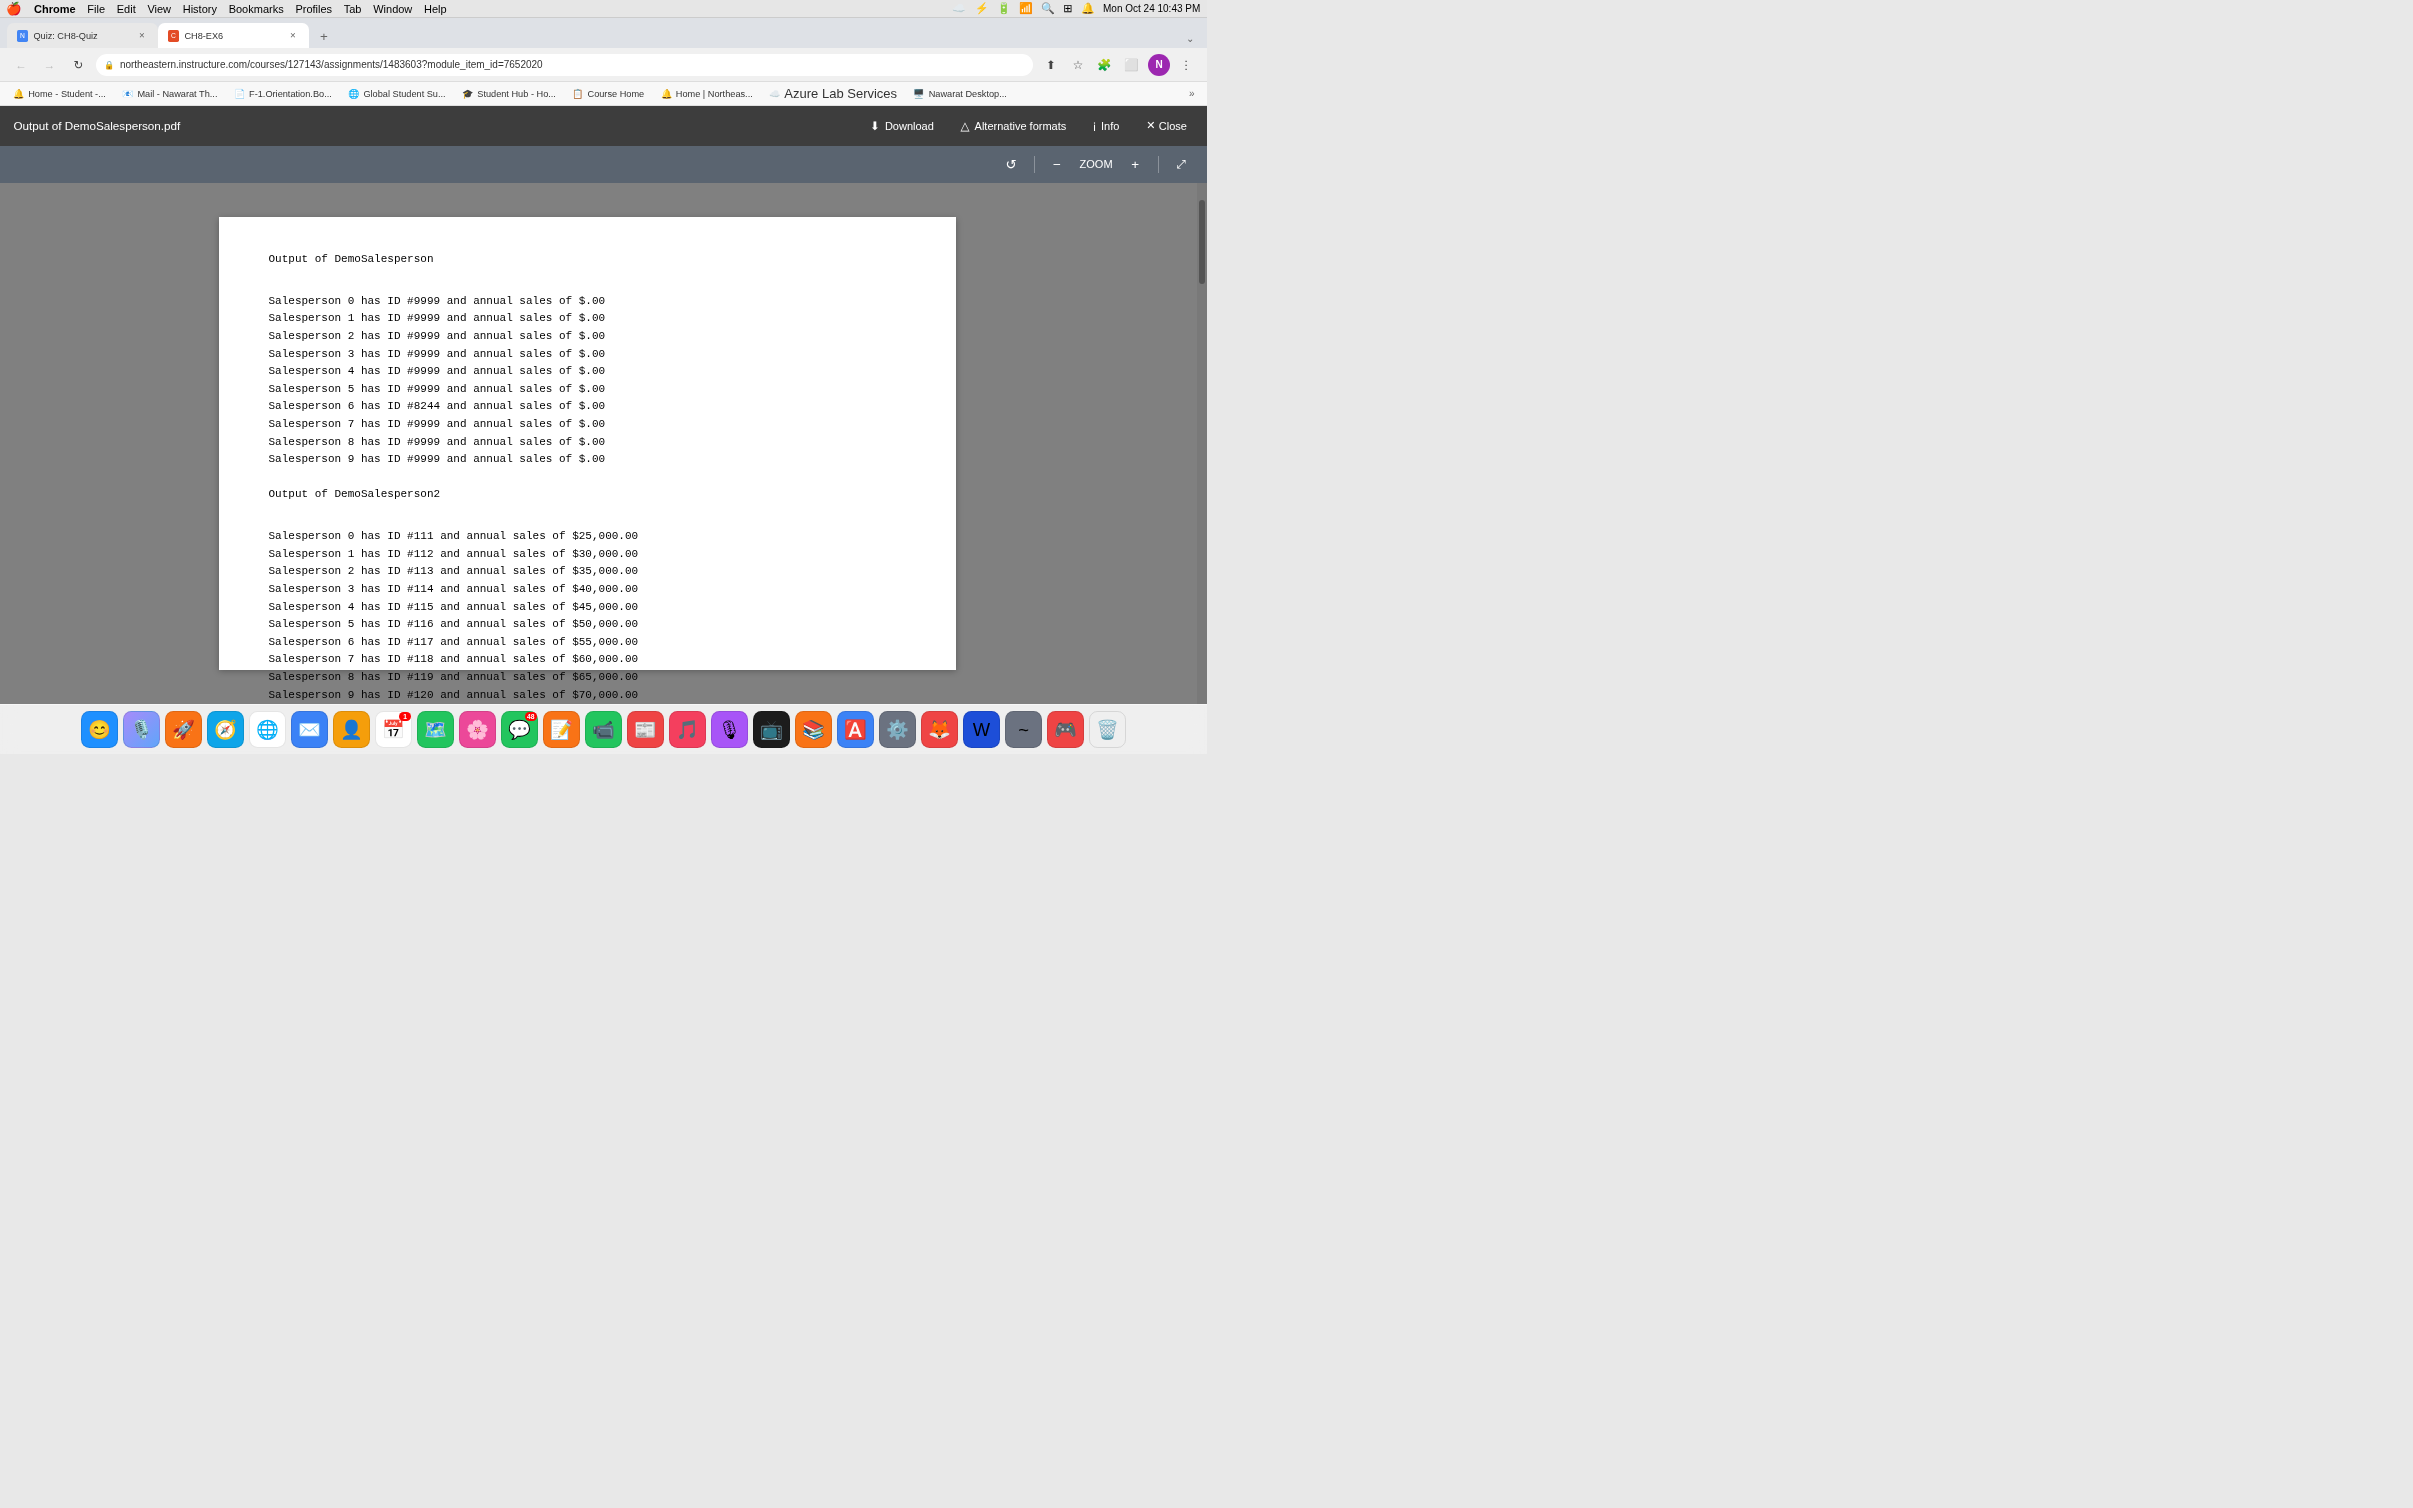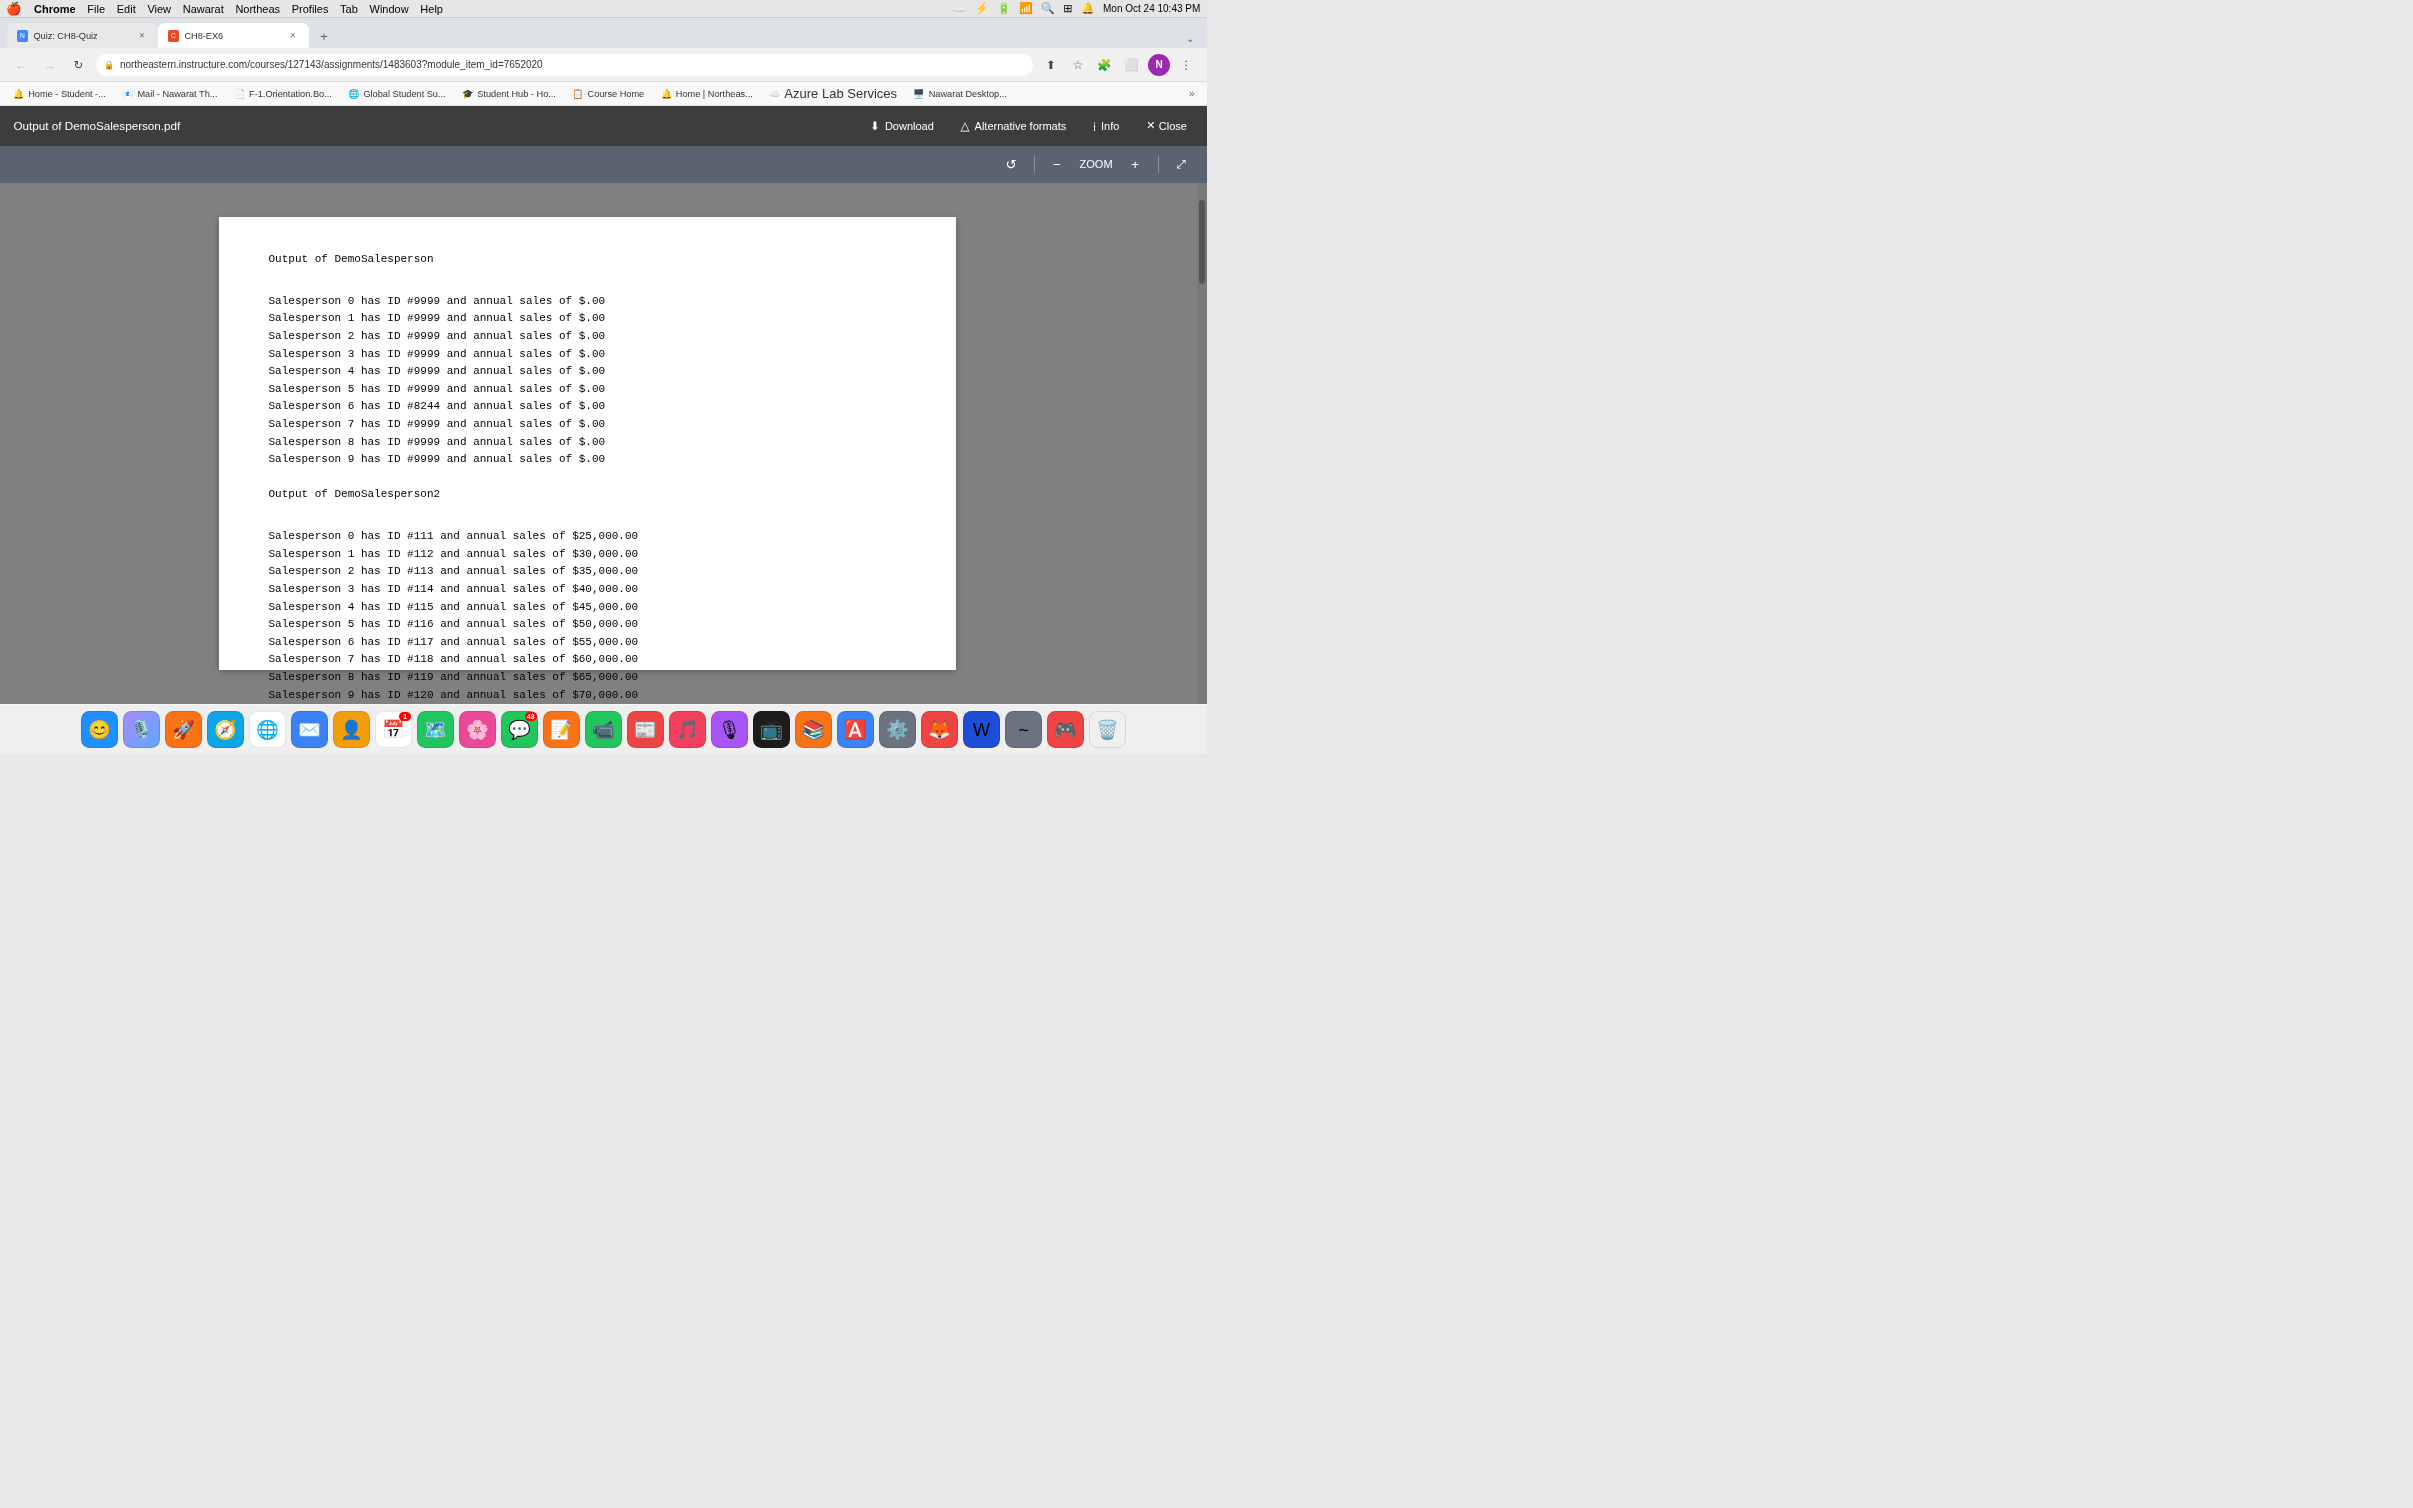--- a/index.html
+++ b/index.html
@@ -182,22 +182,22 @@
 </head>
 <body>
 
 <div class="menu-bar">
   <div class="menu-bar-left">
     <span style="font-size:12.6px;">🍎</span>
     <span class="menu-item bold">Chrome</span>
     <span class="menu-item">File</span>
     <span class="menu-item">Edit</span>
     <span class="menu-item">View</span>
-    <span class="menu-item">Nawarat</span>
-    <span class="menu-item">Northeas</span>
+    <span class="menu-item">History</span>
+    <span class="menu-item">Bookmarks</span>
     <span class="menu-item">Profiles</span>
     <span class="menu-item">Tab</span>
     <span class="menu-item">Window</span>
     <span class="menu-item">Help</span>
   </div>
   <div class="menu-bar-right">
     <span style="font-size:11px;">☁️</span>
     <span style="font-size:11px;">⚡</span>
     <span style="font-size:11px;">🔋</span>
     <span style="font-size:11px;">📶</span>

